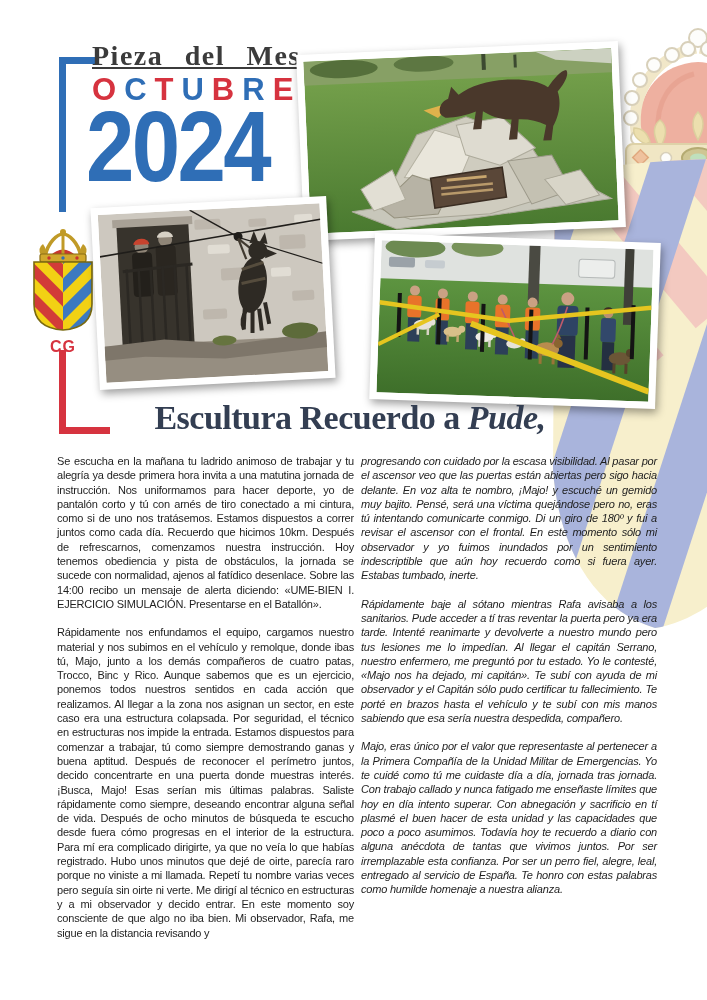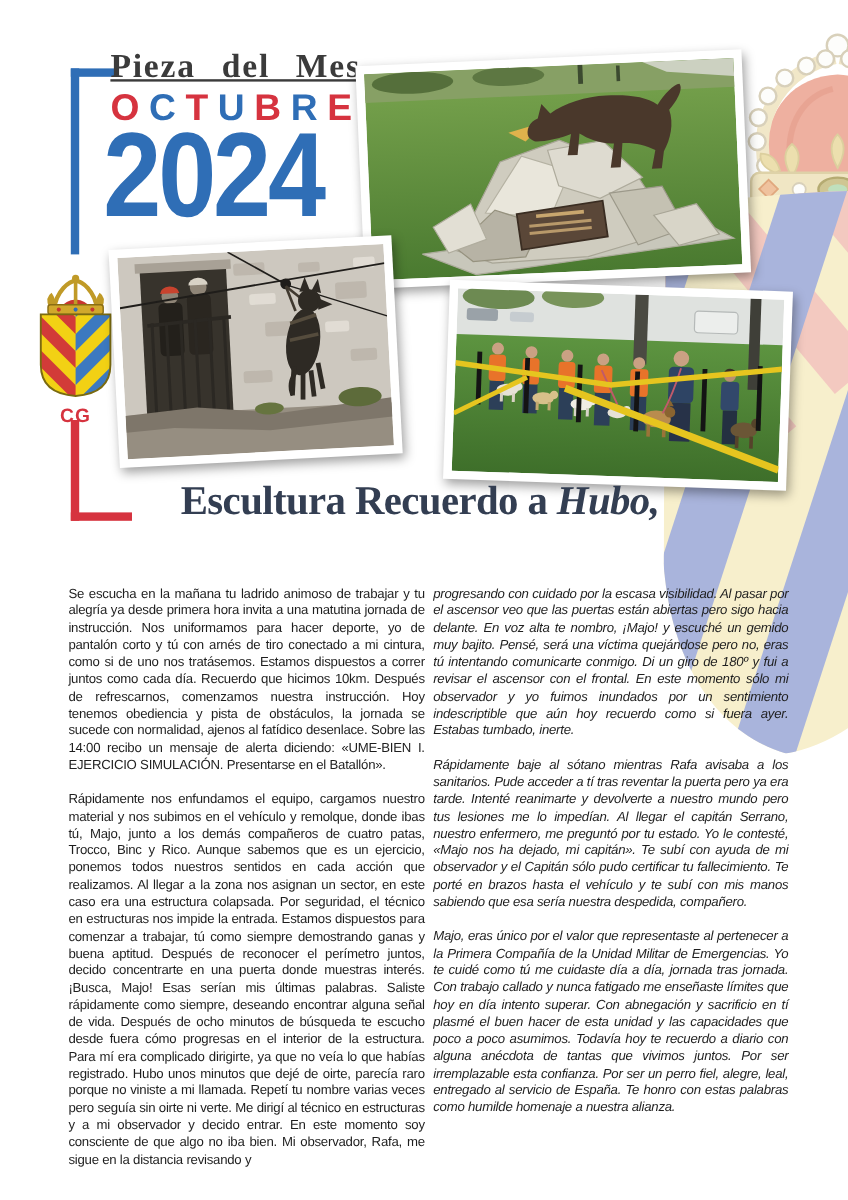--- a/index.html
+++ b/index.html
@@ -21,21 +21,21 @@
   
   .emblem{left:24px;top:226px;width:78px;text-align:center;}
   .emblem-caption{font-weight:bold;font-size:16px;color:var(--red);letter-spacing:1px;margin-top:2px;}
 
   
   .title{left:40px;top:400px;width:620px;text-align:center;font-family:"Liberation Serif",serif;
          font-weight:bold;color:var(--title);font-size:34px;line-height:36px;letter-spacing:-.5px;}
   .title .it{font-style:italic;}
 
   
-  .col{top:488px;width:297px;font-size:11px;line-height:14.3px;color:var(--body);
+  .col{top:454px;width:297px;font-size:11px;line-height:14.3px;color:var(--body);
        text-align:justify;letter-spacing:-.2px;}
   .col-left{left:57px;} .col-right{left:361px;width:296px;font-style:italic;}
   .col p{margin:0 0 14px 0;}
 
   
   .photo{background:#fff;padding:7px;box-shadow:2px 4px 9px rgba(0,0,0,.38);}
   .photo svg{display:block;}
   .photo1{left:300px;top:48px;transform:rotate(-2.5deg);}
   .photo2{left:95px;top:202px;transform:rotate(-3deg);}
   .photo3{left:372px;top:238px;transform:rotate(2deg);}
@@ -379,21 +379,21 @@
         <rect x="206" y="60" width="4" height="52"></rect>
           <rect x="252" y="56" width="4" height="54"></rect>
       </g>
       <polyline points="0,62 130,76 272,58" stroke="#e6c51f" stroke-width="4.5" fill="none"></polyline>
       <line x1="92" y1="80" x2="272" y2="142" stroke="#e6c51f" stroke-width="6"></line>
       <line x1="0" y1="104" x2="60" y2="72" stroke="#e6c51f" stroke-width="4"></line>
     </svg>
   </div>
 
   <div class="abs title">
-    <div><span>Escultura Recuerdo a </span><span class="it">Hubo,</span></div>
+    <div><span>Escultura Recuerdo a </span><span class="it">Pude,</span></div>
   </div>
 
   <div class="abs col col-left">
       <p>Se escucha en la mañana tu ladrido animoso de trabajar y tu alegría ya desde primera hora invita a una matutina jornada de instrucción. Nos uniformamos para hacer deporte, yo de pantalón corto y tú con arnés de tiro conectado a mi cintura, como si de uno nos tratásemos. Estamos dispuestos a correr juntos como cada día. Recuerdo que hicimos 10km. Después de refrescarnos, comenzamos nuestra instrucción. Hoy tenemos obediencia y pista de obstáculos, la jornada se sucede con normalidad, ajenos al fatídico desenlace. Sobre las 14:00 recibo un mensaje de alerta diciendo: «UME-BIEN I. EJERCICIO SIMULACIÓN. Presentarse en el Batallón».</p>
       <p>Rápidamente nos enfundamos el equipo, cargamos nuestro material y nos subimos en el vehículo y remolque, donde ibas tú, Majo, junto a los demás compañeros de cuatro patas, Trocco, Binc y Rico. Aunque sabemos que es un ejercicio, ponemos todos nuestros sentidos en cada acción que realizamos. Al llegar a la zona nos asignan un sector, en este caso era una estructura colapsada. Por seguridad, el técnico en estructuras nos impide la entrada. Estamos dispuestos para comenzar a trabajar, tú como siempre demostrando ganas y buena aptitud. Después de reconocer el perímetro juntos, decido concentrarte en una puerta donde muestras interés. ¡Busca, Majo! Esas serían mis últimas palabras. Saliste rápidamente como siempre, deseando encontrar alguna señal de vida. Después de ocho minutos de búsqueda te escucho desde fuera cómo progresas en el interior de la estructura. Para mí era complicado dirigirte, ya que no veía lo que habías registrado. Hubo unos minutos que dejé de oirte, parecía raro porque no viniste a mi llamada. Repetí tu nombre varias veces pero seguía sin oirte ni verte. Me dirigí al técnico en estructuras y a mi observador y decido entrar. En este momento soy consciente de que algo no iba bien. Mi observador, Rafa, me sigue en la distancia revisando y</p>
     </div>
   <div class="abs col col-right">
       <p>progresando con cuidado por la escasa visibilidad. Al pasar por el ascensor veo que las puertas están abiertas pero sigo hacia delante. En voz alta te nombro, ¡Majo! y escuché un gemido muy bajito. Pensé, será una víctima quejándose pero no, eras tú intentando comunicarte conmigo. Di un giro de 180º y fui a revisar el ascensor con el frontal. En este momento sólo mi observador y yo fuimos inundados por un sentimiento indescriptible que aún hoy recuerdo como si fuera ayer. Estabas tumbado, inerte.</p>
       <p>Rápidamente baje al sótano mientras Rafa avisaba a los sanitarios. Pude acceder a tí tras reventar la puerta pero ya era tarde. Intenté reanimarte y devolverte a nuestro mundo pero tus lesiones me lo impedían. Al llegar el capitán Serrano, nuestro enfermero, me preguntó por tu estado. Yo le contesté, «Majo nos ha dejado, mi capitán». Te subí con ayuda de mi observador y el Capitán sólo pudo certificar tu fallecimiento. Te porté en brazos hasta el vehículo y te subí con mis manos sabiendo que esa sería nuestra despedida, compañero.</p>
       <p>Majo, eras único por el valor que representaste al pertenecer a la Primera Compañía de la Unidad Militar de Emergencias. Yo te cuidé como tú me cuidaste día a día, jornada tras jornada. Con trabajo callado y nunca fatigado me enseñaste límites que hoy en día intento superar. Con abnegación y sacrificio en tí plasmé el buen hacer de esta unidad y las capacidades que poco a poco asumimos. Todavía hoy te recuerdo a diario con alguna anécdota de tantas que vivimos juntos. Por ser irremplazable esta confianza. Por ser un perro fiel, alegre, leal, entregado al servicio de España. Te honro con estas palabras como humilde homenaje a nuestra alianza.</p>

